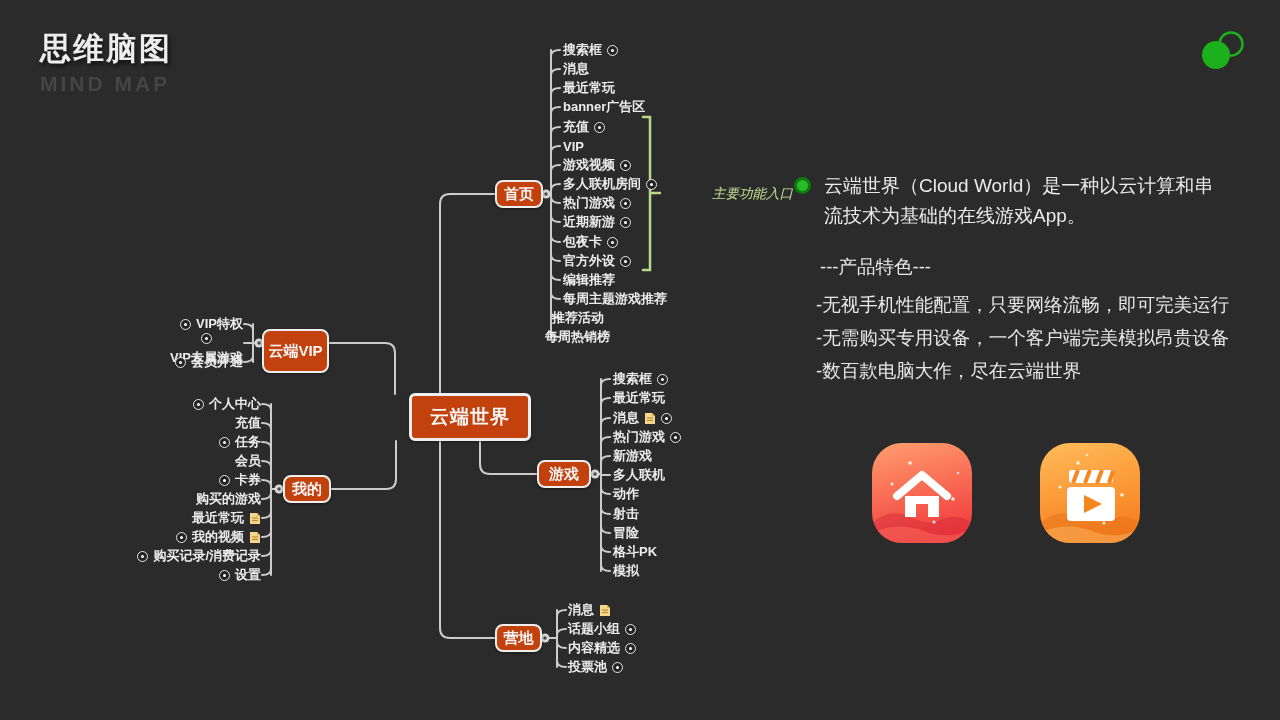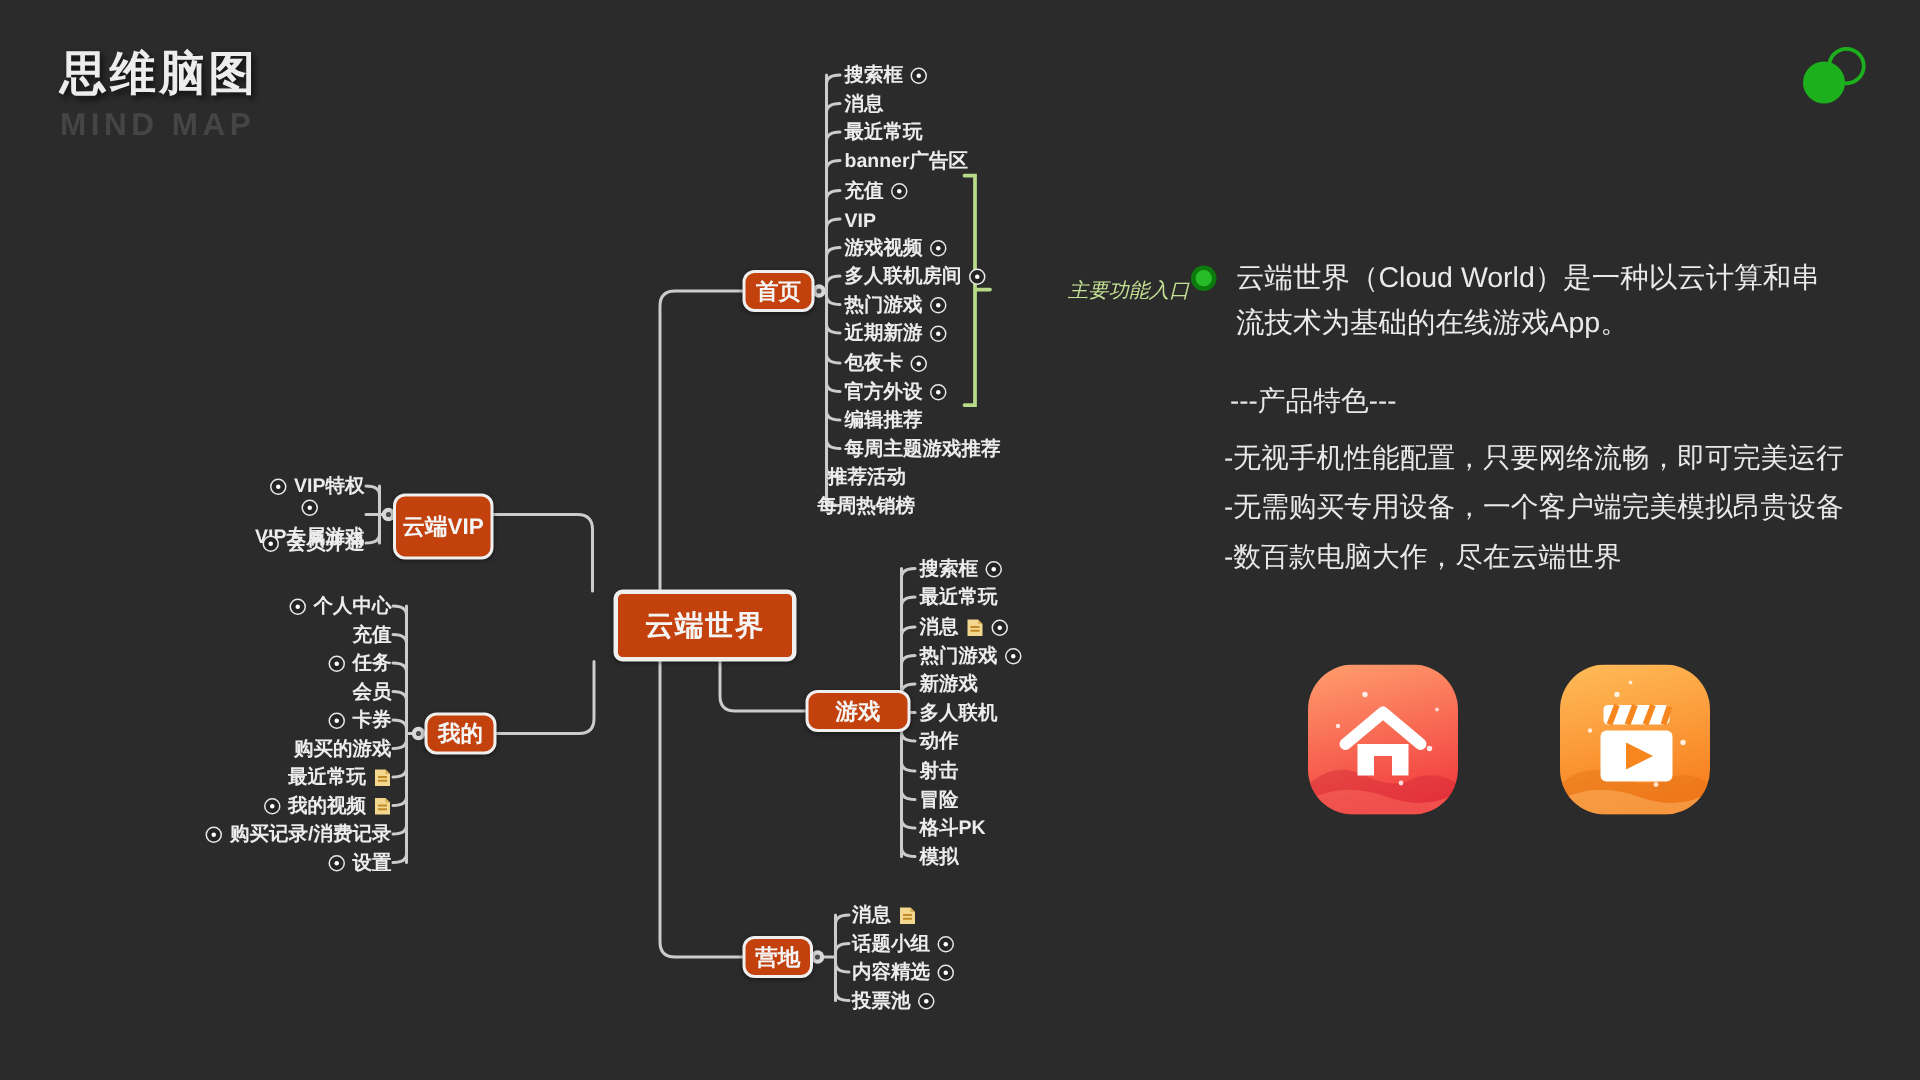--- a/index.html
+++ b/index.html
@@ -143,21 +143,21 @@
       <circle cx="545" cy="638" r="1.7" fill="#4a4a4a"></circle>
     </g>
   <path d="M643,117 L650,117 L650,270 L643,270 M650,193 L660,193" stroke="#b7da88" stroke-width="2.5" fill="none" stroke-linecap="round"></path>
 </svg>
 
 <div class="layer" id="mm-nodes">
   <div class="mm-node" id="node-root" style="left:370px;top:393px;width:122px;height:48px;">云端世界</div>
   <div class="mm-node" style="left:495px;top:180px;width:48px;height:28px;">首页</div>
   <div class="mm-node" style="left:262px;top:329px;width:67px;height:44px;">云端VIP</div>
   <div class="mm-node" style="left:283px;top:475px;width:48px;height:28px;">我的</div>
-  <div class="mm-node" style="left:537px;top:460px;width:70px;height:28px;">游戏</div>
+  <div class="mm-node" style="left:537px;top:460px;width:54px;height:28px;">游戏</div>
   <div class="mm-node" style="left:495px;top:624px;width:47px;height:28px;">营地</div>
 
   <div class="callout-label">主要功能入口</div>
 <div class="mm-item" style="top: 40px; left: 563px;">
       <span>搜索框</span>
       <span class="link-icon"></span>
     </div>
     <div class="mm-item" style="top: 59px; left: 563px;">
       <span>消息</span>
     </div>

